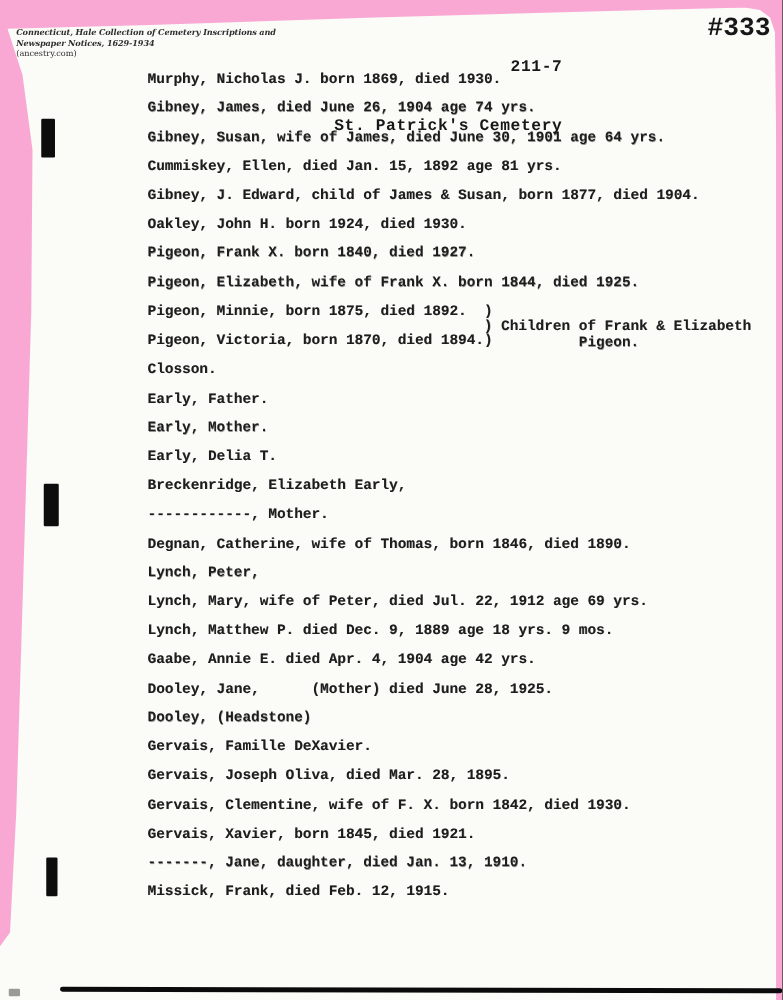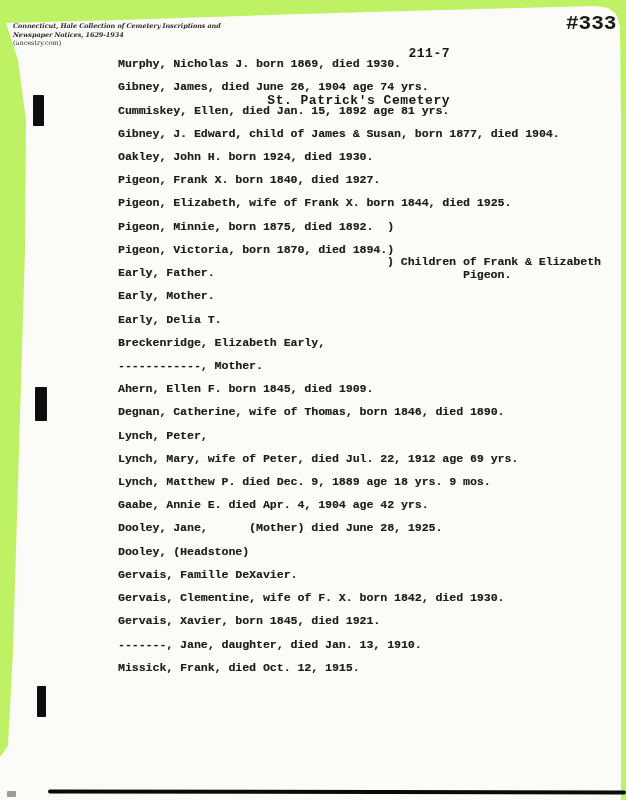--- a/index.html
+++ b/index.html
@@ -1,18 +1,18 @@
 <!DOCTYPE html>
 <html><head>
 <meta charset="utf-8">
 <style>
   html,body{margin:0;padding:0;background:#000;}
   .stage{
     position:relative;width:626px;height:800px;overflow:hidden;
-    background:#bef264;
+    background:#f9a8d4;
     font-family:"Liberation Mono","DejaVu Sans Mono",monospace;
   }
   
   .page{
     position:absolute;inset:0;background:#fbfbf8;
     clip-path:polygon(
       6px 23px, 120px 20px, 300px 14px, 480px 9px, 596px 6px,
       608px 8px, 616px 14px, 620px 26px, 621px 120px, 621px 800px,
       0px 800px, 0px 757px, 8px 746px, 13px 650px, 19px 450px,
       25px 250px, 26px 120px, 18px 60px
@@ -72,45 +72,47 @@
   <div class="header">
     <div>211-7</div>
     <div>St. Patrick's Cemetery</div>
   </div>
 
   <div class="pagenum">#333</div>
 
   <div class="entries" id="entries">
       <div class="entry">Murphy, Nicholas J. born 1869, died 1930.</div>
       <div class="entry">Gibney, James, died June 26, 1904 age 74 yrs.</div>
+      <div class="entry">Gibney, Susan, wife of James, died June 30, 1901 age 64 yrs.</div>
       <div class="entry">Cummiskey, Ellen, died Jan. 15, 1892 age 81 yrs.</div>
       <div class="entry">Gibney, J. Edward, child of James &amp; Susan, born 1877, died 1904.</div>
       <div class="entry">Oakley, John H. born 1924, died 1930.</div>
       <div class="entry">Pigeon, Frank X. born 1840, died 1927.</div>
       <div class="entry">Pigeon, Elizabeth, wife of Frank X. born 1844, died 1925.</div>
       <div class="entry">Pigeon, Minnie, born 1875, died 1892.  )</div>
       <div class="entry">Pigeon, Victoria, born 1870, died 1894.)</div>
+      <div class="entry">Closson.</div>
       <div class="entry">Early, Father.</div>
       <div class="entry">Early, Mother.</div>
       <div class="entry">Early, Delia T.</div>
       <div class="entry">Breckenridge, Elizabeth Early,</div>
       <div class="entry">------------, Mother.</div>
-      <div class="entry">Ahern, Ellen F. born 1845, died 1909.</div>
       <div class="entry">Degnan, Catherine, wife of Thomas, born 1846, died 1890.</div>
       <div class="entry">Lynch, Peter,</div>
       <div class="entry">Lynch, Mary, wife of Peter, died Jul. 22, 1912 age 69 yrs.</div>
       <div class="entry">Lynch, Matthew P. died Dec. 9, 1889 age 18 yrs. 9 mos.</div>
       <div class="entry">Gaabe, Annie E. died Apr. 4, 1904 age 42 yrs.</div>
       <div class="entry">Dooley, Jane,      (Mother) died June 28, 1925.</div>
       <div class="entry">Dooley, (Headstone)</div>
       <div class="entry">Gervais, Famille DeXavier.</div>
+      <div class="entry">Gervais, Joseph Oliva, died Mar. 28, 1895.</div>
       <div class="entry">Gervais, Clementine, wife of F. X. born 1842, died 1930.</div>
       <div class="entry">Gervais, Xavier, born 1845, died 1921.</div>
       <div class="entry">-------, Jane, daughter, died Jan. 13, 1910.</div>
-      <div class="entry">Missick, Frank, died Oct. 12, 1915.</div>
+      <div class="entry">Missick, Frank, died Feb. 12, 1915.</div>
     </div>
 
   <div class="note note1">) Children of Frank &amp; Elizabeth</div>
   <div class="note note2">Pigeon.</div>
 
   <div class="mark mark1"></div>
   <div class="mark mark2"></div>
   <div class="mark mark3"></div>
 
   <div class="bottom-line"></div>

